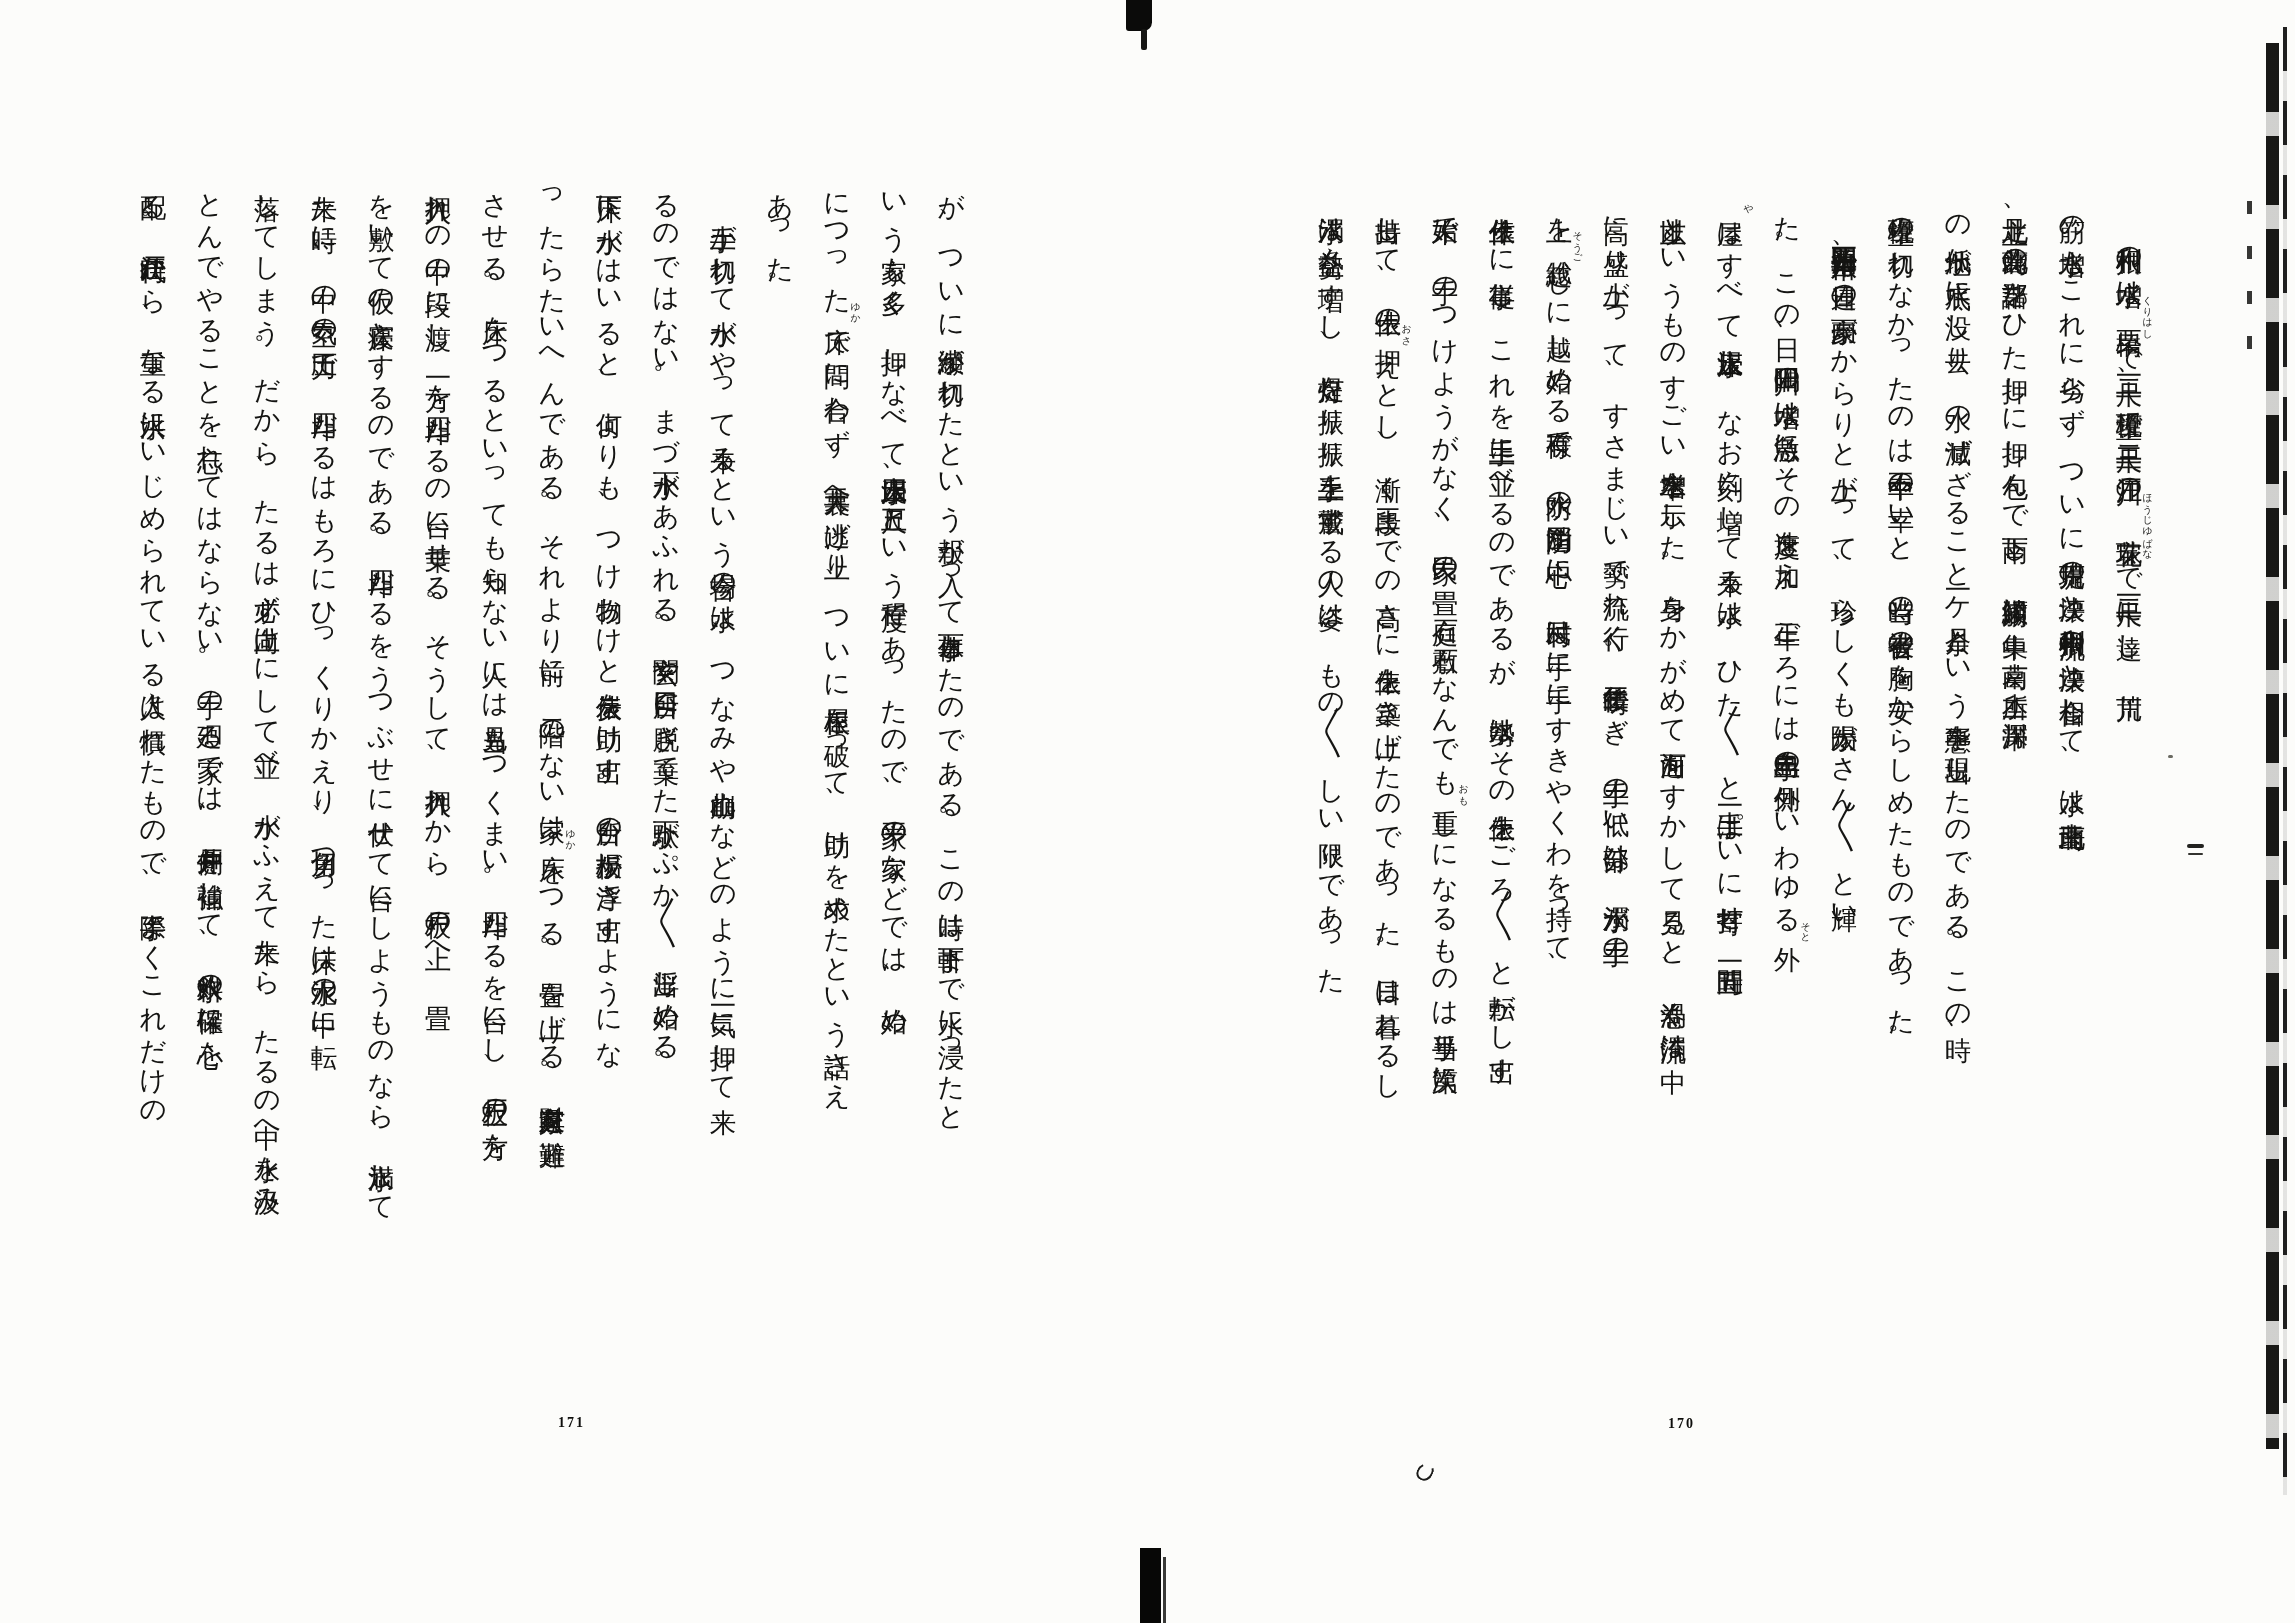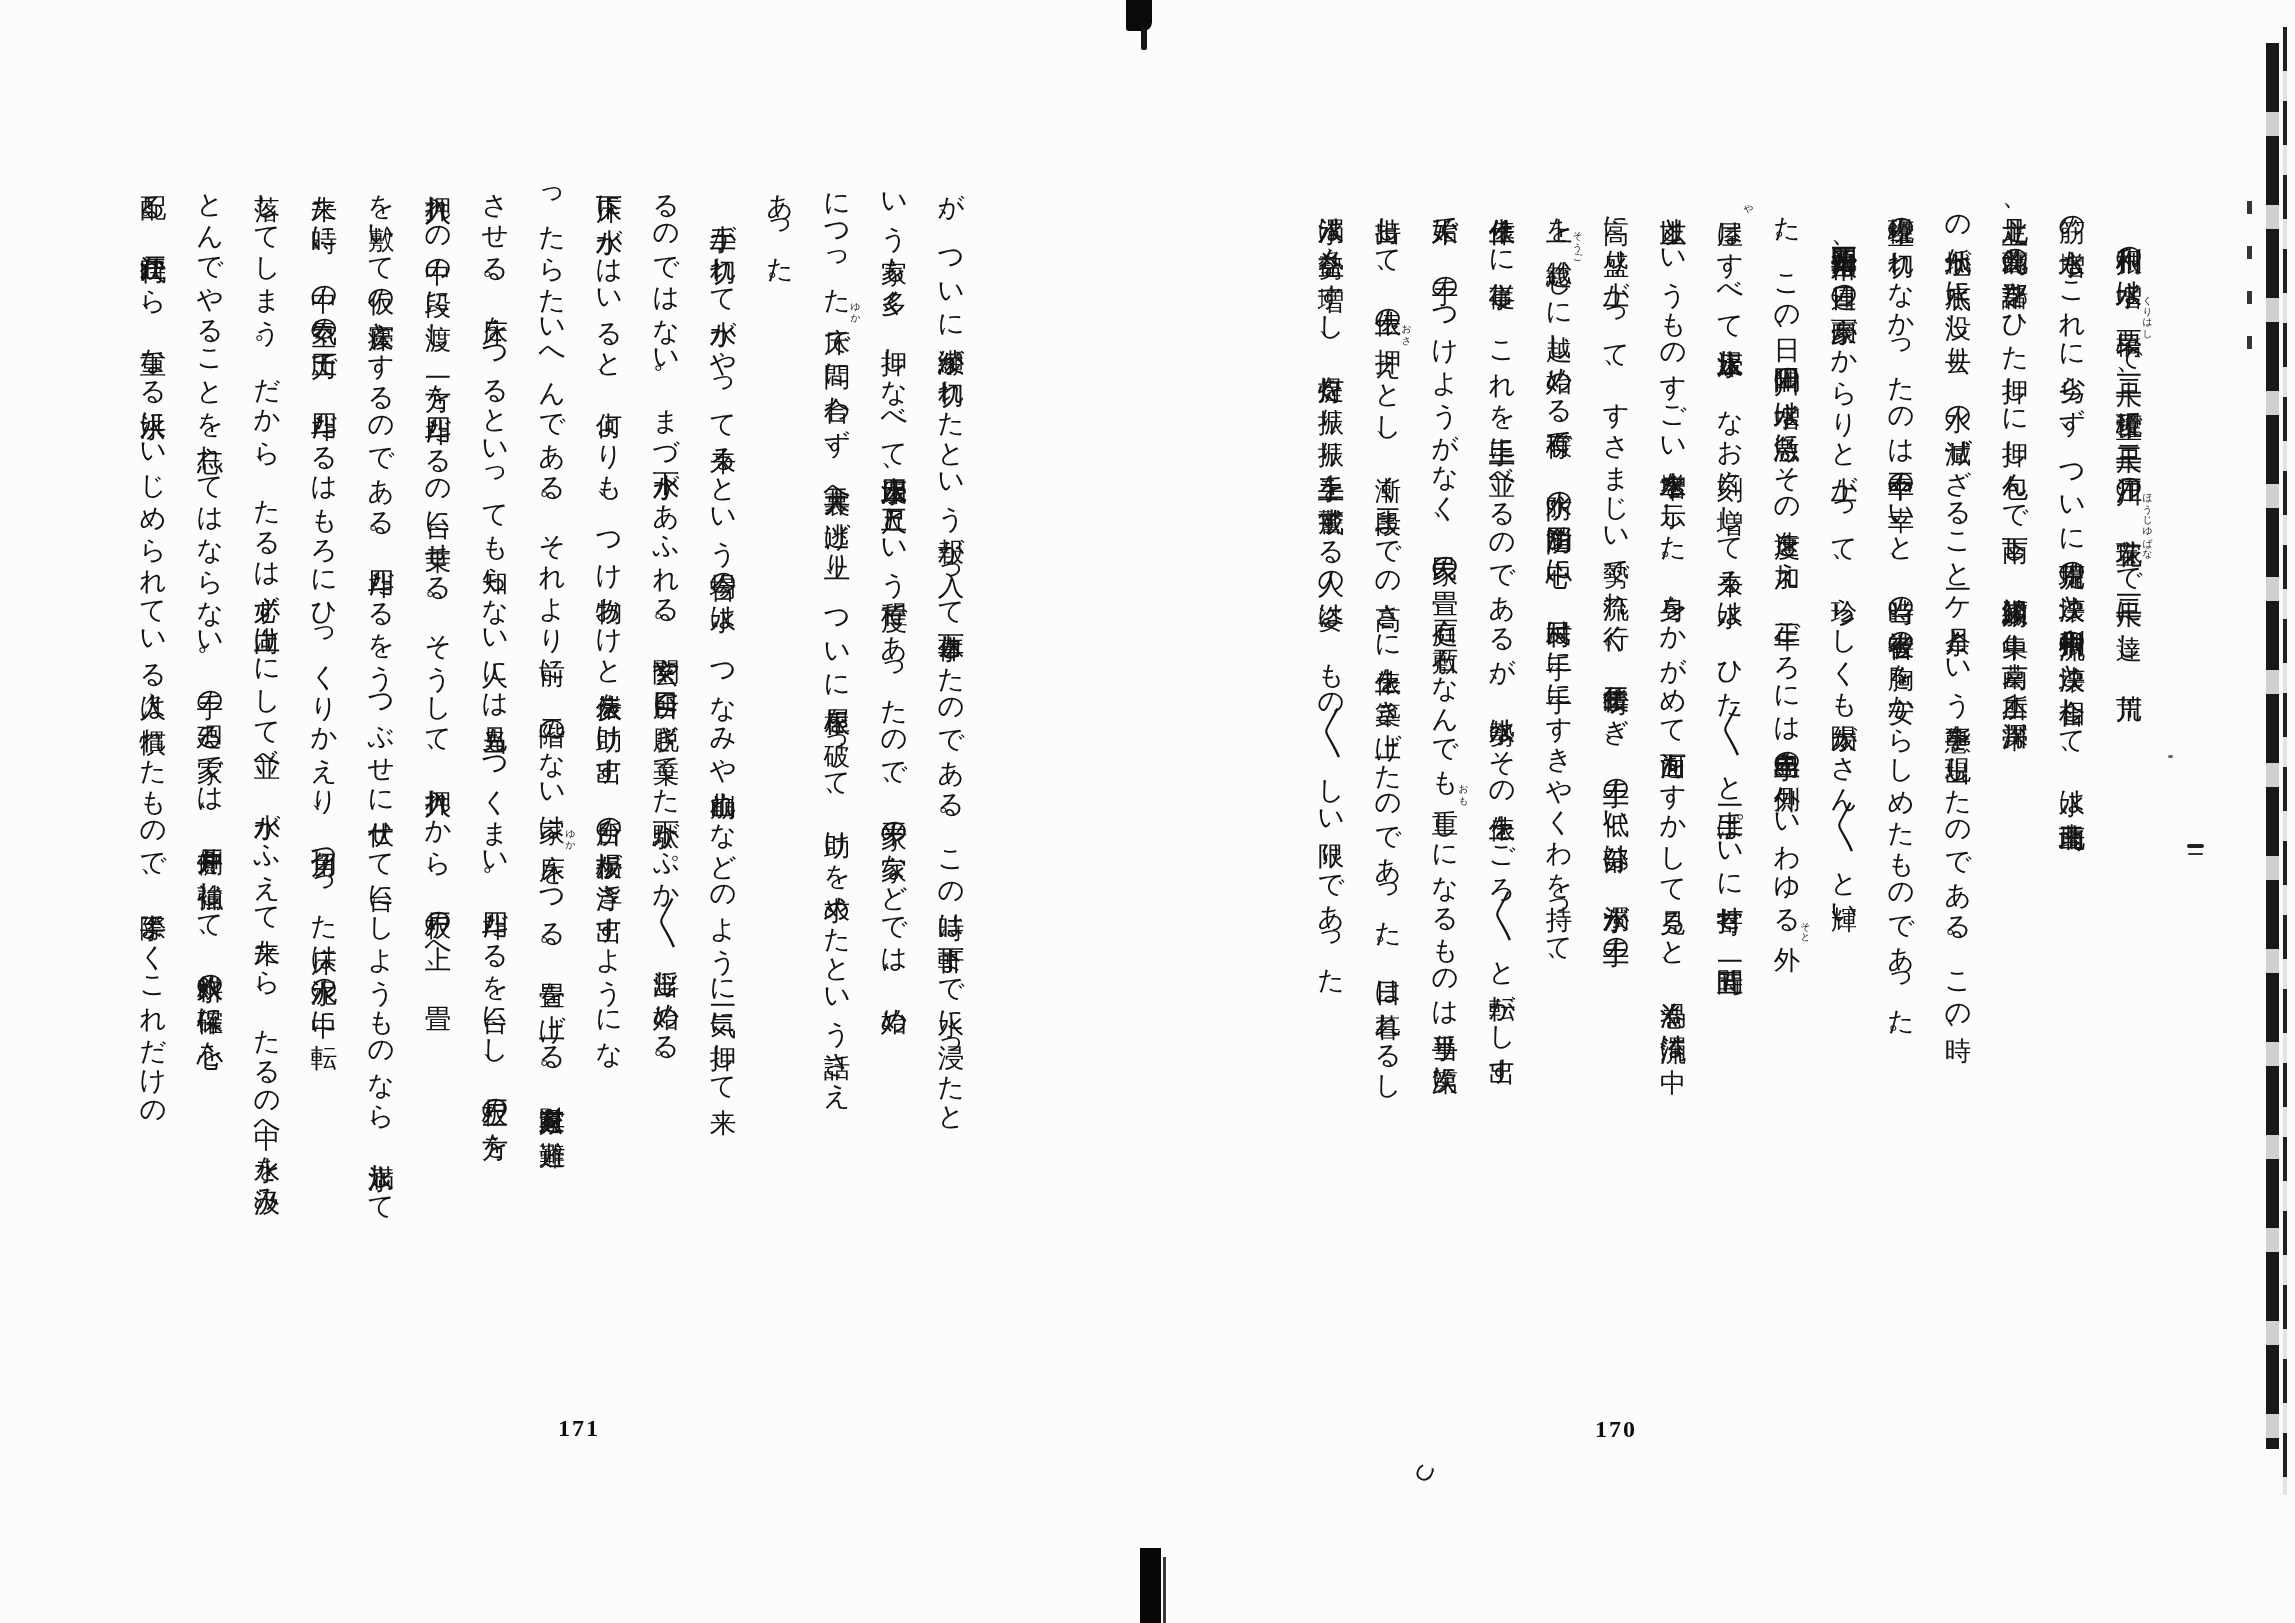--- a/index.html
+++ b/index.html
@@ -25,24 +25,24 @@
     white-space:nowrap;
   }
   .vtext .col{height:100%;}
   .vtext .col.indent{text-indent:28.5px;}
   ruby{ruby-align:center;}
   rt{font-size:9.8px;letter-spacing:0;color:#232321;}
   #text-170{top:197px;right:138px;}
   #text-171{top:175px;right:1316px;}
   .page-number{
     position:absolute;
-    font-size:24px;font-weight:bold;
+    font-size:14px;font-weight:bold;
     letter-spacing:2px;color:#0e0e0c;
   }
-  #pageno-170{left:1595px;top:1416px;font-family:Liberation Serif, serif;}
+  #pageno-170{left:1668px;top:1416px;font-family:Liberation Serif, serif;}
   #pageno-171{left:558px;top:1415px;}
   
   .artifact{position:absolute;pointer-events:none;}
   .gutter-top{
     left:1126px;top:0;width:25.5px;height:31px;
     background:#0b0b0a;border-radius:0 0 8.8px 2.9px;
   }
   .gutter-top-tail{
     left:1141px;top:28.5px;width:6.4px;height:21.6px;
     background:#161614;border-radius:2px;

